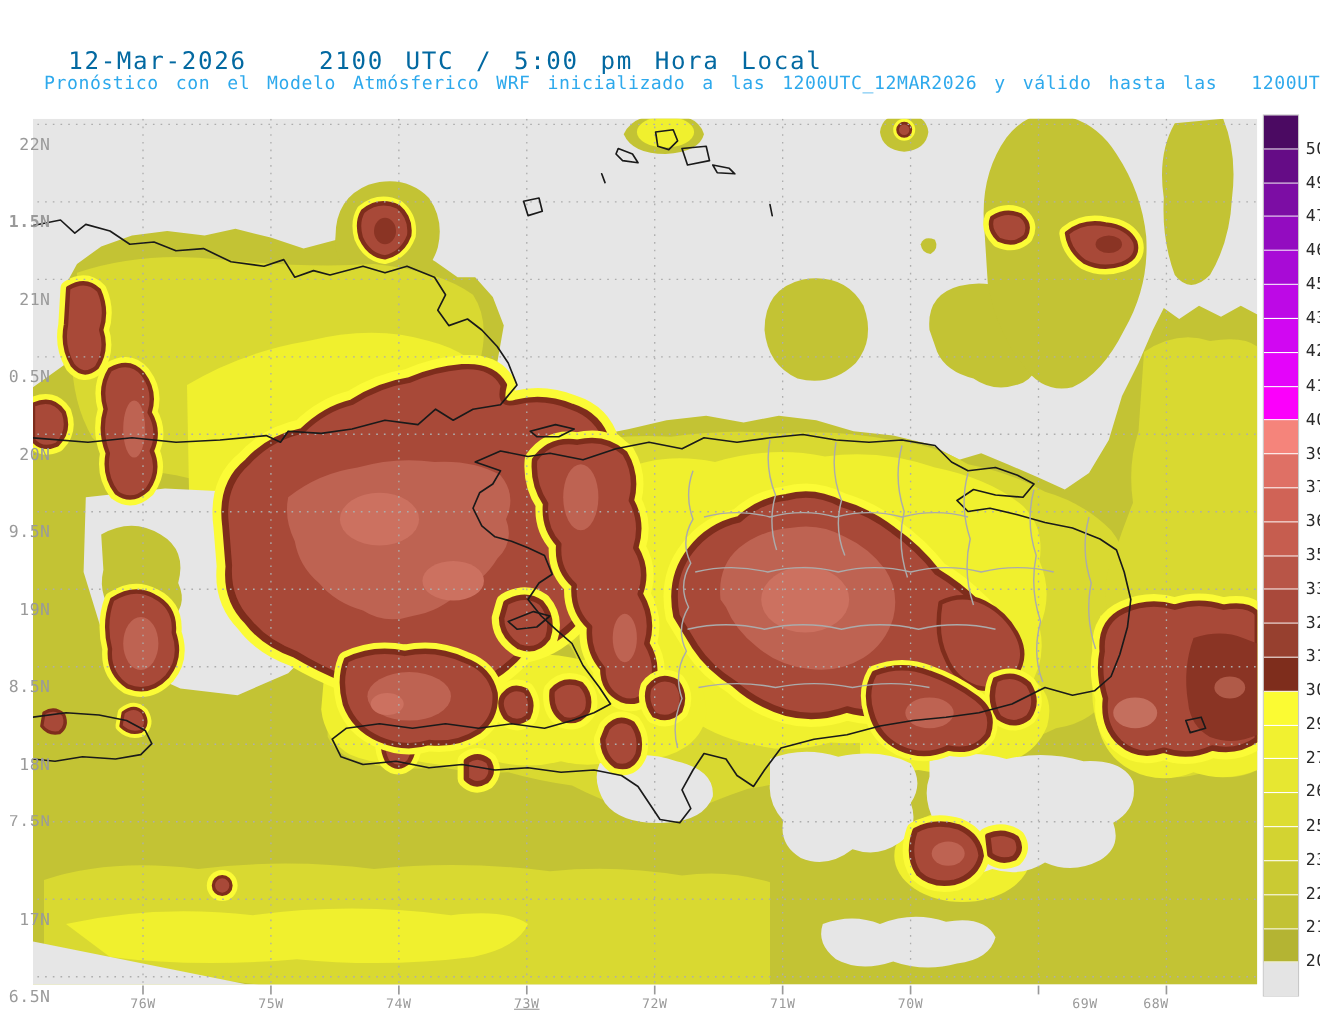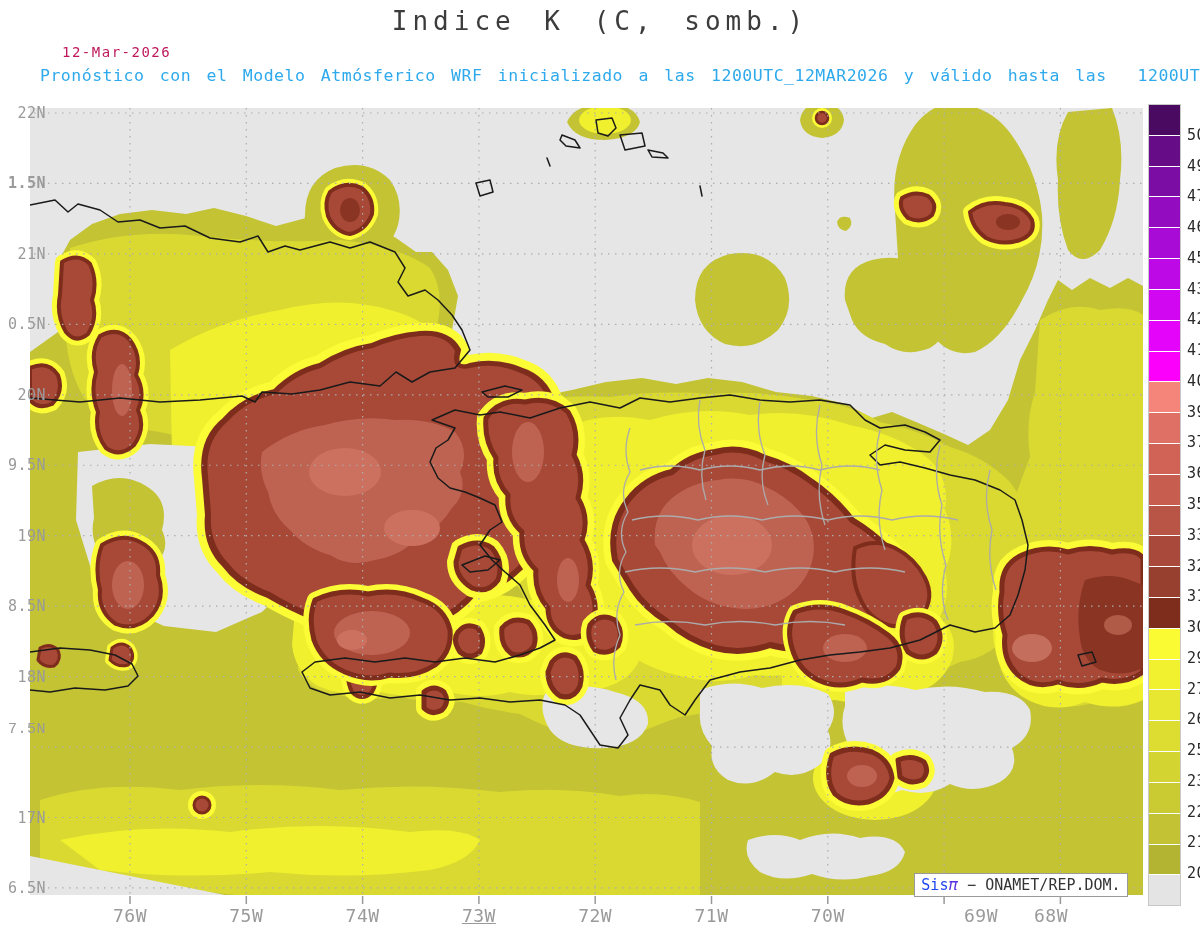--- a/index.html
+++ b/index.html
@@ -1,45 +1,45 @@
 <!DOCTYPE html>
 <html><head>
 <meta charset="utf-8">
 <style>
   html,body{margin:0;padding:0;background:#fff;}
   .page{position:relative;width:1200px;height:927px;background:#fff;overflow:hidden;
         font-family:"DejaVu Sans Mono","Liberation Mono",monospace;}
   .title{position:absolute;left:0;top:6px;width:1200px;text-align:center;
          font-size:26px;letter-spacing:5px;word-spacing:8px;color:#3c3c3c;}
-  .hline2{position:absolute;top:44px;font-size:14px;letter-spacing:1.5px;word-spacing:5px;color:#be185d;white-space:pre;}
+  .hline2{position:absolute;top:44px;font-size:22px;letter-spacing:1.5px;word-spacing:5px;color:#0369a1;white-space:pre;}
   .hdate{left:62px;}
   .htime{left:290px;}
   .hline3{position:absolute;left:40px;top:66px;font-size:16.5px;letter-spacing:.5px;word-spacing:5px;
           color:#2ea9ec;white-space:pre;}
   #map-svg{position:absolute;left:0;top:0;}
-  .ylab{position:absolute;width:42px;text-align:right;font-size:15px;color:#9a9a9a;letter-spacing:.5px;}
-  .xlab{position:absolute;width:46px;text-align:center;font-size:18px;color:#9a9a9a;top:905px;letter-spacing:.5px;}
+  .ylab{position:absolute;width:42px;text-align:right;font-size:15px;color:#9a9a9a;letter-spacing:.5px;margin-top:18px;}
+  .xlab{position:absolute;width:46px;text-align:center;font-size:12px;color:#9a9a9a;top:905px;letter-spacing:.5px;}
   #colorbar{position:absolute;left:1148px;top:104px;width:31px;height:800px;
             display:flex;flex-direction:column;border:1px solid #c8c8c8;background:#fff;}
   .cbblock{flex:1;border-bottom:1px solid #fff;}
   .cbblock:last-child{border-bottom:none;}
   .cblab{position:absolute;left:1187px;font-size:15px;color:#2a2a2a;letter-spacing:.5px;}
   .attrib{position:absolute;left:914px;top:873px;width:212px;height:22px;background:#fff;
           border:1px solid #9a9a9a;text-align:center;font-size:15px;line-height:22px;color:#333;white-space:pre;}
   .a-sis{color:#1f46f0;}
   .a-pi{color:#5a2fe0;font-style:italic;font-size:16px;}
   .a-org{color:#333;}
 </style>
 </head>
 <body>
 
 <div class="page">
 
-  <div class="title">Indice K (C, somb.)</div>
   <div class="hline2 hdate">12-Mar-2026</div>
+  <div class="hline2 htime">2100 UTC / 5:00 pm Hora Local</div>
   <div class="hline3">Pronóstico con el Modelo Atmósferico WRF inicializado a las 1200UTC_12MAR2026 y válido hasta las  1200UTC_14MAR2026</div>
 
   <div id="plot">
   <svg id="map-svg" width="1200" height="927" viewBox="0 0 1200 927">
     <defs>
       <clipPath id="mapclip">
             <rect x="30" y="108" width="1113" height="787"></rect>
           </clipPath>
     </defs>
 
@@ -350,21 +350,20 @@
       <div class="cbblock" style="background: rgb(241, 241, 48);"></div>
       <div class="cbblock" style="background: rgb(231, 231, 49);"></div>
       <div class="cbblock" style="background: rgb(221, 221, 49);"></div>
       <div class="cbblock" style="background: rgb(211, 211, 49);"></div>
       <div class="cbblock" style="background: rgb(202, 202, 51);"></div>
       <div class="cbblock" style="background: rgb(194, 194, 52);"></div>
       <div class="cbblock" style="background: rgb(180, 180, 51);"></div>
       <div class="cbblock" style="background: rgb(228, 228, 228);"></div>
     </div>
 
-  <div class="attrib"><span class="a-sis">Sis</span><span class="a-pi">π</span><span class="a-org"> − ONAMET/REP.DOM.</span></div>
 
 <div class="xlab" style="left: 107px;">76W</div>
     <div class="xlab" style="left: 223.3px;">75W</div>
     <div class="xlab" style="left: 339.6px;">74W</div>
     <div class="xlab" style="left: 455.9px; text-decoration: underline;">73W</div>
     <div class="xlab" style="left: 572.2px;">72W</div>
     <div class="xlab" style="left: 688.5px;">71W</div>
     <div class="xlab" style="left: 804.8px;">70W</div>
     <div class="xlab" style="left: 952px; text-align: right;">69W</div>
     <div class="xlab" style="left: 1028px;">68W</div>

